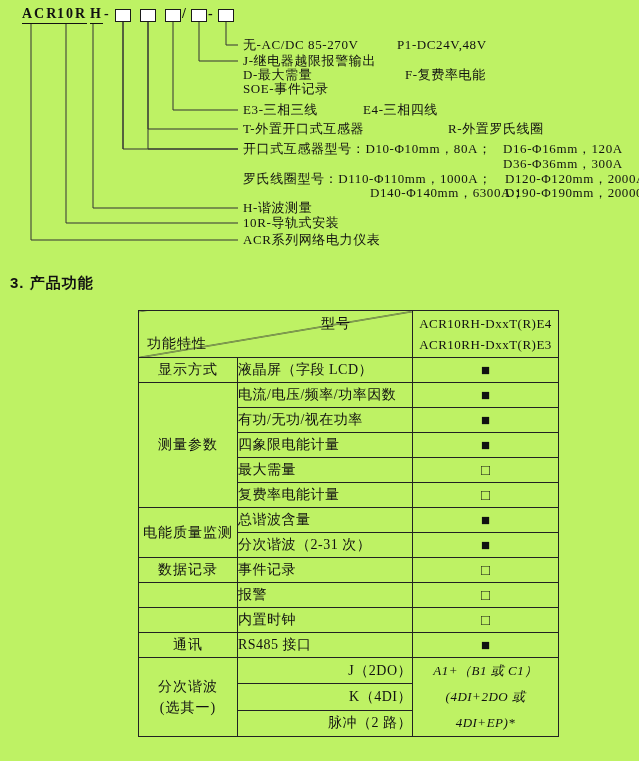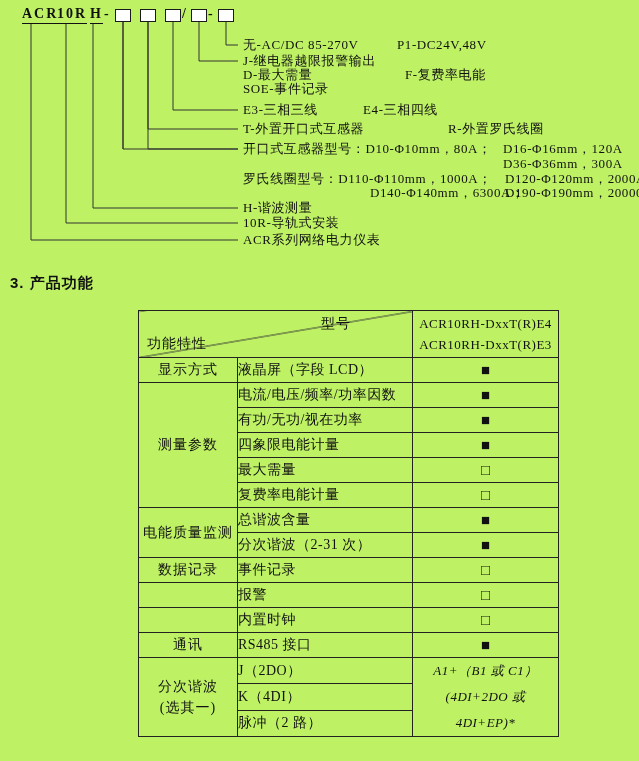--- a/index.html
+++ b/index.html
@@ -35,21 +35,21 @@
     border-collapse:collapse;table-layout:fixed;
     font-size:14px;color:#111;margin-top:12px;
   }
   table.func td{border:1px solid #222;padding:0;overflow:hidden;}
   col.c1{width:99px;} col.c2{width:175px;} col.c3{width:146px;}
   tr.hdr{height:47px;}
   tr.r{height:25px;}
   tr.tall{height:26px;}
   td.cat{text-align:center;letter-spacing:1px;}
   td.feat{padding-left:8px;text-align:left;letter-spacing:0.5px;}
-  td.feat.center{text-align:left;padding-left:0;}
+  td.feat.center{text-align:right;padding-left:0;}
   td.mark{text-align:center;font-size:15px;}
   td.diag{
     position:relative;
     background:linear-gradient(to bottom right,
       transparent calc(50% - 0.8px),#333 calc(50% - 0.1px),
       #333 calc(50% + 0.1px),transparent calc(50% + 0.8px));
   }
   .diag-model{position:absolute;top:4px;left:182px;letter-spacing:1px;}
   .diag-feature{position:absolute;bottom:4px;left:8px;letter-spacing:1px;}
   td.modelhead{text-align:center;font-size:13px;line-height:21px;letter-spacing:0.5px;}

